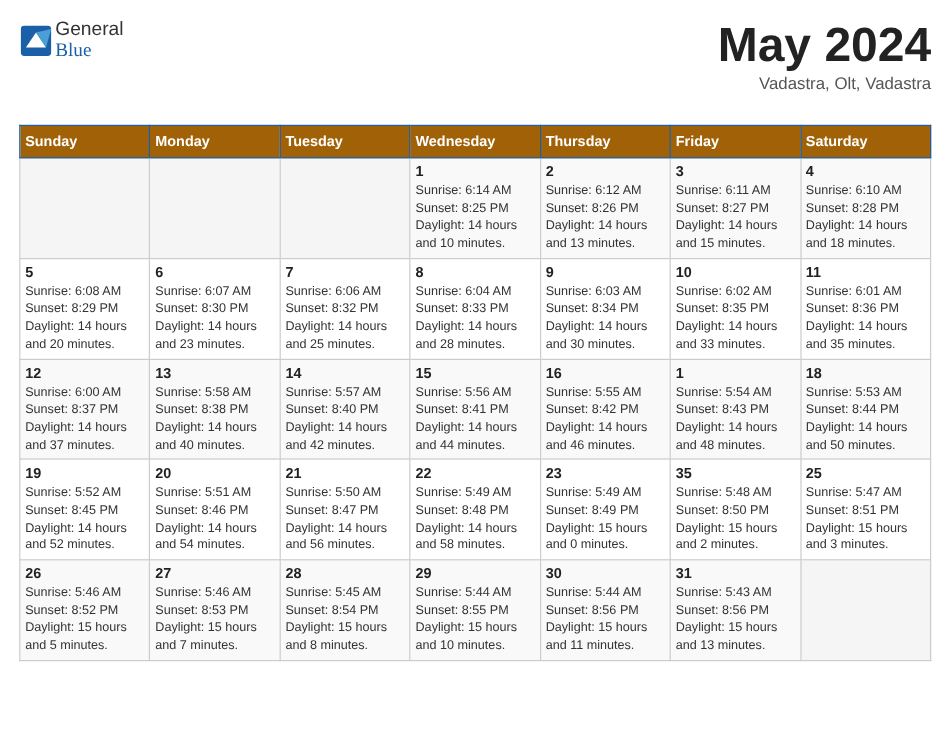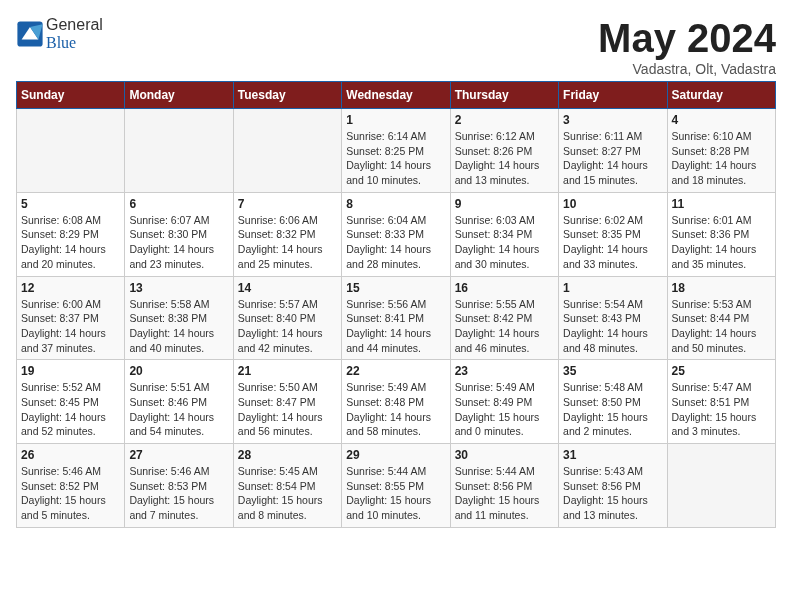--- a/index.html
+++ b/index.html
@@ -7,21 +7,21 @@
       font-family: Arial, sans-serif;
       background: #fff;
       width: 792px;
       min-height: 612px;
       padding: 16px;
     }
     .header {
       display: flex;
       justify-content: space-between;
       align-items: flex-start;
-      margin-bottom: 4px;
+      margin-bottom: 27px;
     }
     .logo {
       display: flex;
       align-items: center;
     }
     .logo-general { color: #333; }
     .logo-blue { color: #1a5fa8; font-family: Liberation Serif, serif; }
     .logo-icon {
       width: 28px;
       height: 28px;
@@ -38,21 +38,21 @@
     .location {
       font-size: 14px;
       color: #555;
     }
     .calendar {
       width: 100%;
       border-collapse: collapse;
       font-size: 11px;
     }
     .calendar th {
-      background: #7f1d1d;
+      background: #a16207;
       color: #fff;
       padding: 6px 4px;
       text-align: left;
       font-size: 12px;
       font-weight: bold;
       border: 1px solid #1a5fa8;
     }
     .calendar td {
       border: 1px solid #ccc;
       padding: 4px;

